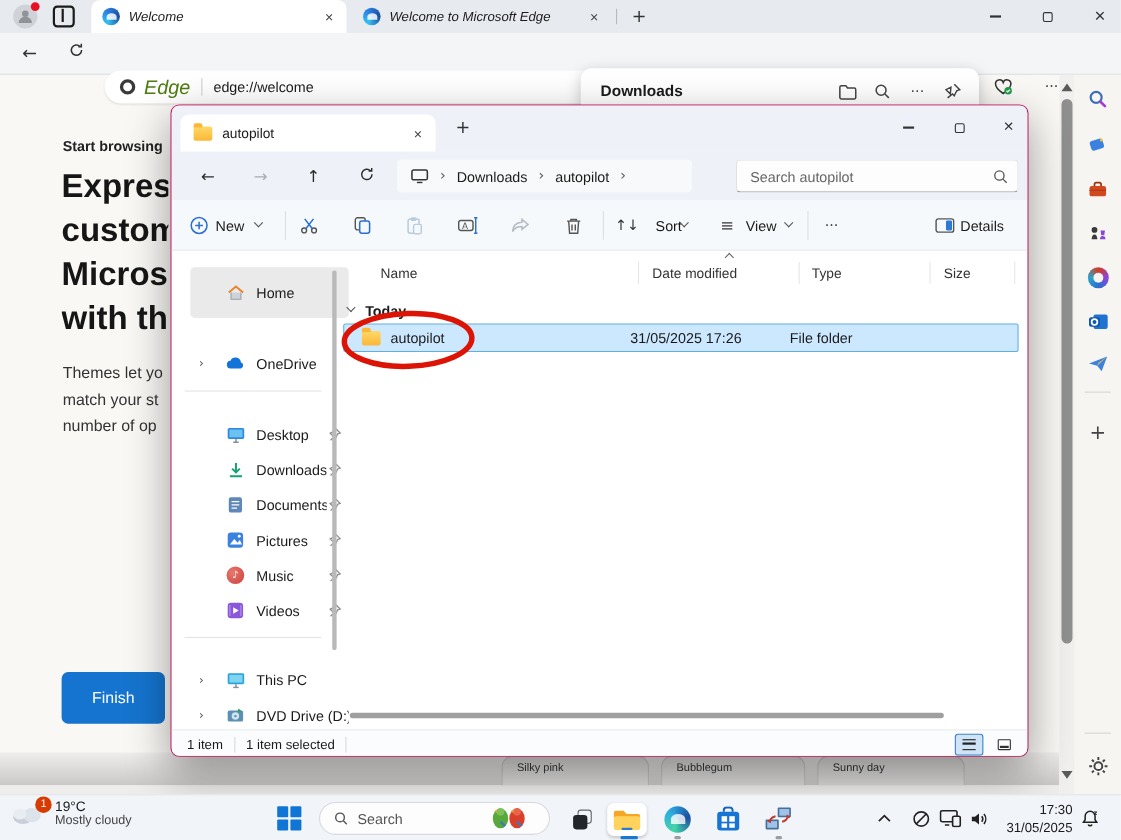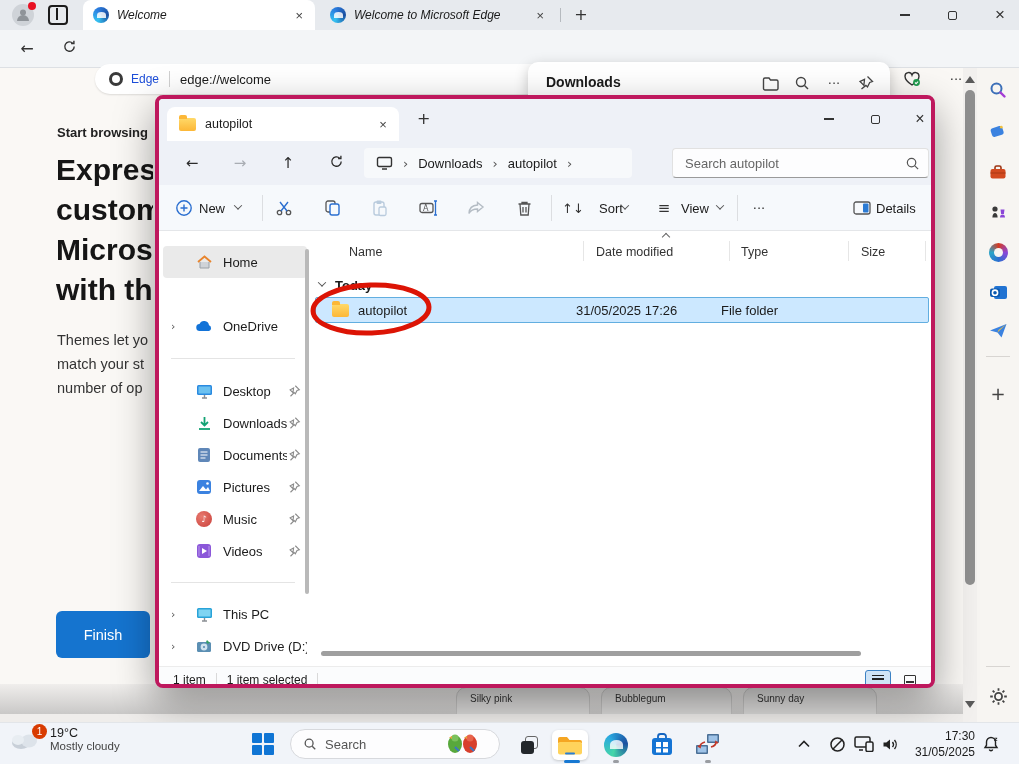--- a/index.html
+++ b/index.html
@@ -25,21 +25,21 @@
   .newtabbtn { position:absolute; left:570px; top:4px; width:22px; height:22px; text-align:center; font-size:16px; color:#333; line-height:22px; }
   .winctl { position:absolute; top:0; height:30px; width:38px; display:flex; align-items:center; justify-content:center; font-size:14px; color:#333; }
   .wc-min i { width:10px; height:1.5px; background:#333; display:block; }
   .wc-max i { width:9px; height:9px; border:1.4px solid #333; border-radius:2px; display:block; }
 
   
   .browtool { position:absolute; left:0; top:30px; width:1019px; height:38px; background:#f3f5f7; border-bottom:1px solid #dde0e4; }
   .navg { position:absolute; top:7px; width:26px; height:24px; text-align:center; font-size:16px; color:#333; line-height:24px; }
   .addr { position:absolute; left:95px; top:34px; width:615px; height:30px; background:#fff; border-radius:15px; box-shadow:0 1px 2px rgba(0,0,0,.12); display:flex; align-items:center; padding:0 10px 0 14px; }
   .siteico { width:14px; height:14px; border:3px solid #3a3a3a; border-radius:50%; }
-  .addr .site { font-size:12px; color:#1d4ed8; margin:0 10px 0 8px; }
+  .addr .site { font-size:18px; color:#4d7c0f; margin:0 10px 0 8px;font-style:italic; }
   .addr .sep { width:1px; height:16px; background:#d0d0d0; margin-right:10px; }
   .addr .url { font-size:13px; color:#1b1b1b; flex:1; }
   .tbico { position:absolute; top:36px; width:28px; height:26px; display:flex; align-items:center; justify-content:center; color:#333; }
   .dlbox { background:#d6dade; border-radius:6px; }
   .copilot { width:20px; height:20px; border-radius:50%; background:conic-gradient(#2563c4,#7c4fd0,#3aa7e8,#2563c4); }
 
   
   .eyebrow { position:absolute; left:57px; top:125px; font-size:13px; font-weight:bold; color:#222; }
   .bigheading { position:absolute; left:56px; top:150px; width:97px; font-size:30px; font-weight:bold; line-height:40px; color:#161616; white-space:nowrap; overflow:hidden; }
   .bodytext { position:absolute; left:57px; top:328px; width:96px; font-size:14.5px; line-height:24px; color:#333; white-space:nowrap; overflow:hidden; }
@@ -59,42 +59,42 @@
   .esb .it { position:absolute; left:11px; width:20px; height:20px; display:flex; align-items:center; justify-content:center; }
   .esb .hr { position:absolute; left:9px; width:24px; height:1px; background:#d8d5d2; }
   .plusg { font-size:18px; color:#444; }
 
   
   .dlpopup { position:absolute; left:528px; top:62px; width:362px; height:44px; background:#fff; border-radius:10px; box-shadow:0 4px 14px rgba(0,0,0,.22); }
   .dlpopup .ttl { position:absolute; left:18px; top:12px; font-size:14px; font-weight:bold; }
   .dlpopup .ic { position:absolute; top:11px; width:20px; height:20px; color:#454545; display:flex; align-items:center; justify-content:center; }
 
   
-  .fe { position:absolute; left:155px; top:95px; width:780px; height:593px; background:#fff; border-radius:8px; box-shadow:0 14px 40px rgba(0,0,0,.38); border:4px solid #be185d; overflow:hidden; }
+  .fe { position:absolute; left:155px; top:95px; width:780px; height:593px; background:#fff; border-radius:8px; box-shadow:0 14px 40px rgba(0,0,0,.38); border:1px solid #be185d; overflow:hidden; }
   .fe-tabbar { position:absolute; left:0; top:0; width:100%; height:42px; background:#eef1f7; }
   .fe-tab { position:absolute; left:8px; top:8px; width:232px; height:34px; background:#fff; border-radius:8px 8px 0 0; display:flex; align-items:center; padding:0 8px 0 12px; font-size:12.5px; }
   .fe-tab .ttl { flex:1; margin-left:9px; }
   .fe-plus { position:absolute; left:258px; top:12px; font-size:16px; color:#333; }
   .fe-ctl { position:absolute; top:0; height:40px; width:40px; display:flex; align-items:center; justify-content:center; font-size:14px; color:#333; }
   .fe-nav { position:absolute; left:0; top:42px; width:100%; height:44px; background:#eef1f7; display:flex; align-items:center; }
   .fe-nav .nbtn { width:30px; text-align:center; font-size:15px; color:#2b2b2b; margin-left:18px; }
   .fe-nav .nbtn.dis { color:#a9adb3; }
   .crumbbar { position:absolute; left:205px; top:7px; width:268px; height:30px; background:rgba(255,255,255,.55); border-radius:4px; display:flex; align-items:center; padding-left:12px; font-size:13px; }
   .crumbbar .sep { margin:0 10px; color:#555; font-size:13px; }
   .fesearch { position:absolute; left:513px; top:7px; width:257px; height:30px; background:#fdfdfe; border:1px solid #e1e1e1; border-bottom-color:#9a9a9a; border-radius:4px; display:flex; align-items:center; padding:0 8px 0 12px; }
   .fesearch input { border:none; outline:none; flex:1; font-size:13px; background:transparent; font-family:inherit; color:#1b1b1b; }
   .fesearch input::placeholder { color:#666; }
   .fe-toolbar { position:absolute; left:0; top:86px; width:100%; height:46px; background:#f6f9fc; border-bottom:1px solid #e4e6e9; }
   .ti { position:absolute; top:13px; width:20px; height:20px; display:flex; align-items:center; justify-content:center; }
   .tlbl { position:absolute; top:16px; font-size:13px; color:#1b1b1b; }
   .chev { display:inline-block; width:6px; height:6px; border-right:1.3px solid #555; border-bottom:1.3px solid #555; transform:rotate(45deg) translate(-1px,-1px); }
   .chevup { display:inline-block; width:6px; height:6px; border-left:1.3px solid #666; border-top:1.3px solid #666; transform:rotate(45deg); }
   .tdiv { position:absolute; top:10px; width:1px; height:26px; background:#dcdee1; }
   .fe-body { position:absolute; left:0; top:132px; width:100%; height:435px; background:#fff; }
-  .fesb-item { position:absolute; left:4px; width:144px; height:32px; display:flex; align-items:center; border-radius:4px; font-size:13px; }
+  .fesb-item { position:absolute; left:17px; width:144px; height:46px; display:flex; align-items:center; border-radius:4px; font-size:13px; }
   .fesb-item.sel { background:#eaeaea; }
   .fesb-item .chv { width:16px; margin-left:8px; color:#555; font-size:11px; }
   .fesb-item .ico { width:18px; height:18px; margin-left:8px; display:flex; align-items:center; justify-content:center; }
   .fesb-item .lbl { margin-left:10px; flex:1; white-space:nowrap; overflow:hidden; }
   .pin { width:14px; height:14px; margin-right:6px; flex:0 0 14px; }
   .fesb-hr { position:absolute; left:12px; width:124px; height:1px; background:#e4e4e4; }
   .fesb-scroll { position:absolute; left:146px; top:18px; width:4px; height:345px; background:#b9b9b9; border-radius:2px; }
   .files { position:absolute; left:152px; top:0; width:628px; height:435px; }
   .fhdr { position:absolute; top:8px; height:26px; font-size:12.5px; color:#333; display:flex; align-items:center; }
   .fsep { position:absolute; top:10px; width:1px; height:20px; background:#e6e6e6; }

